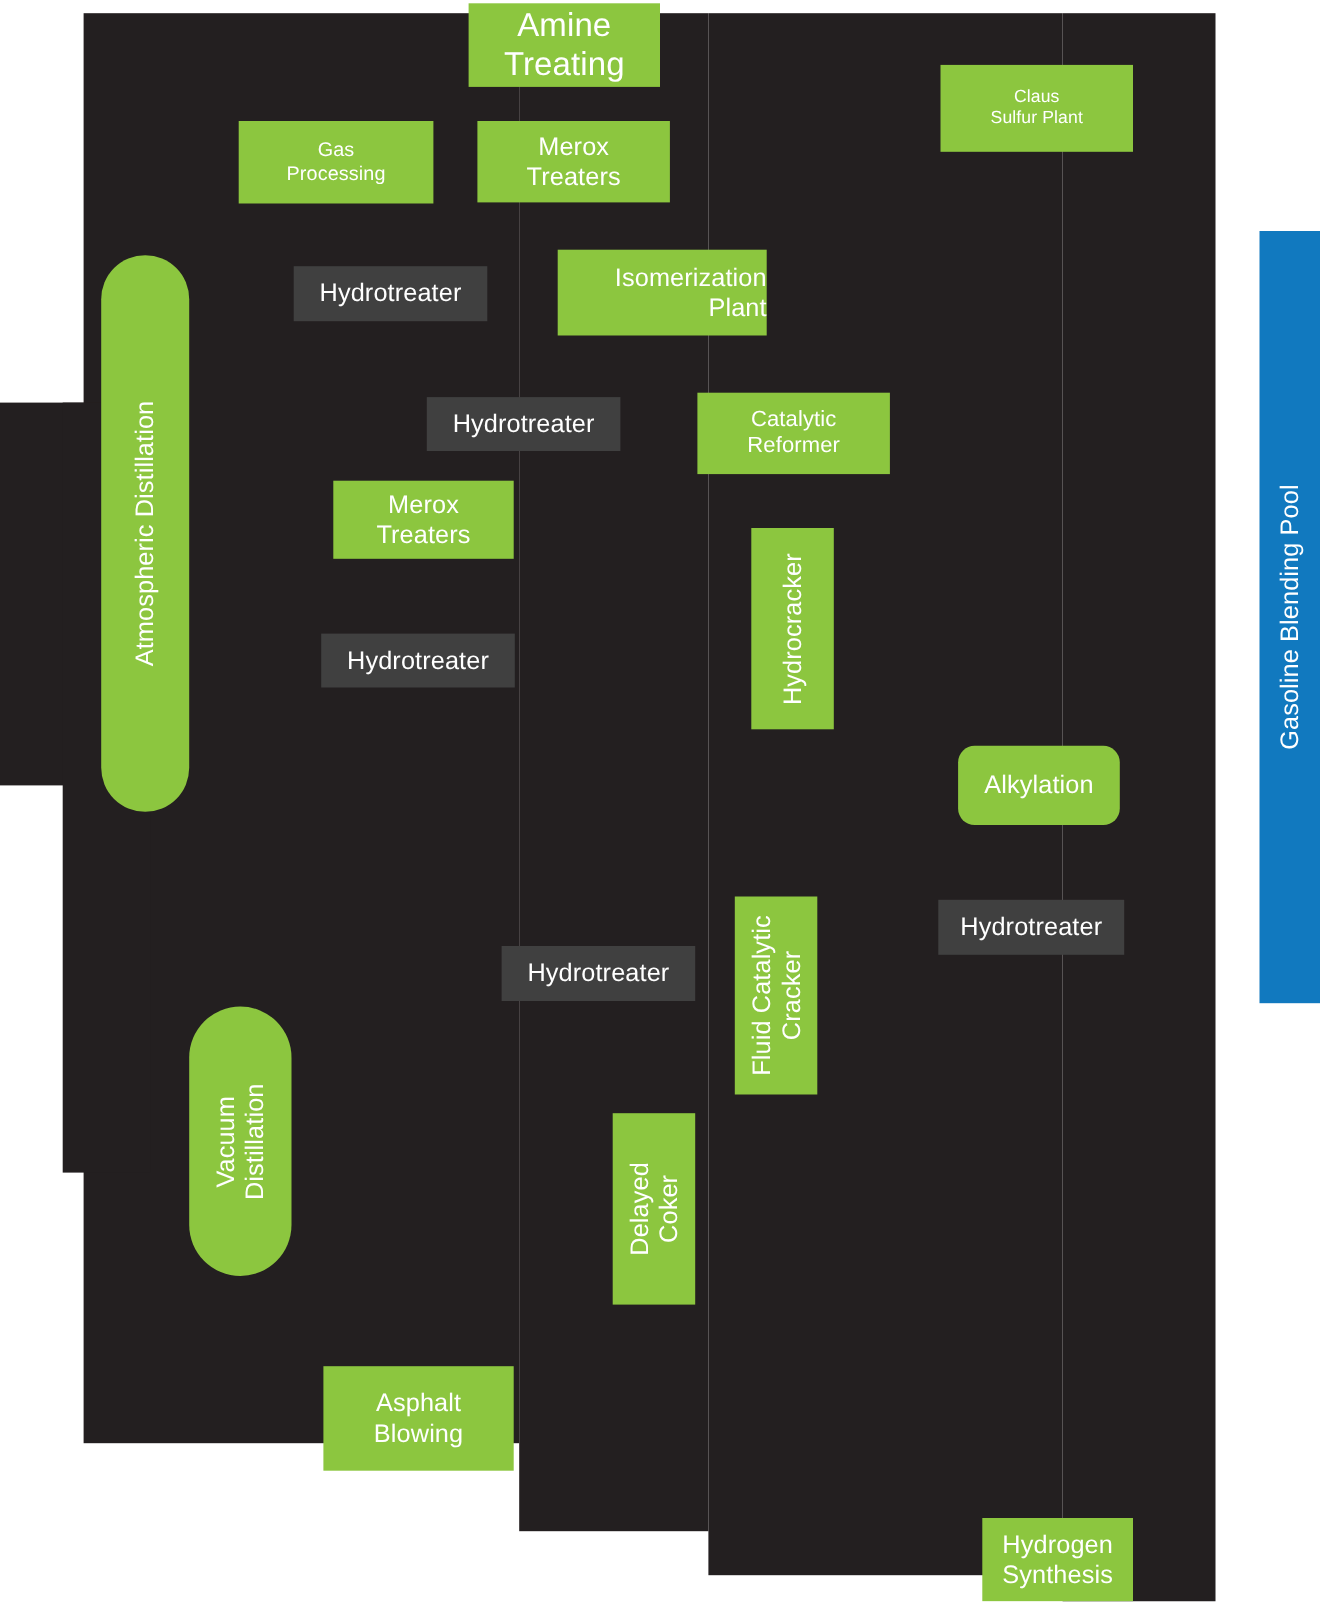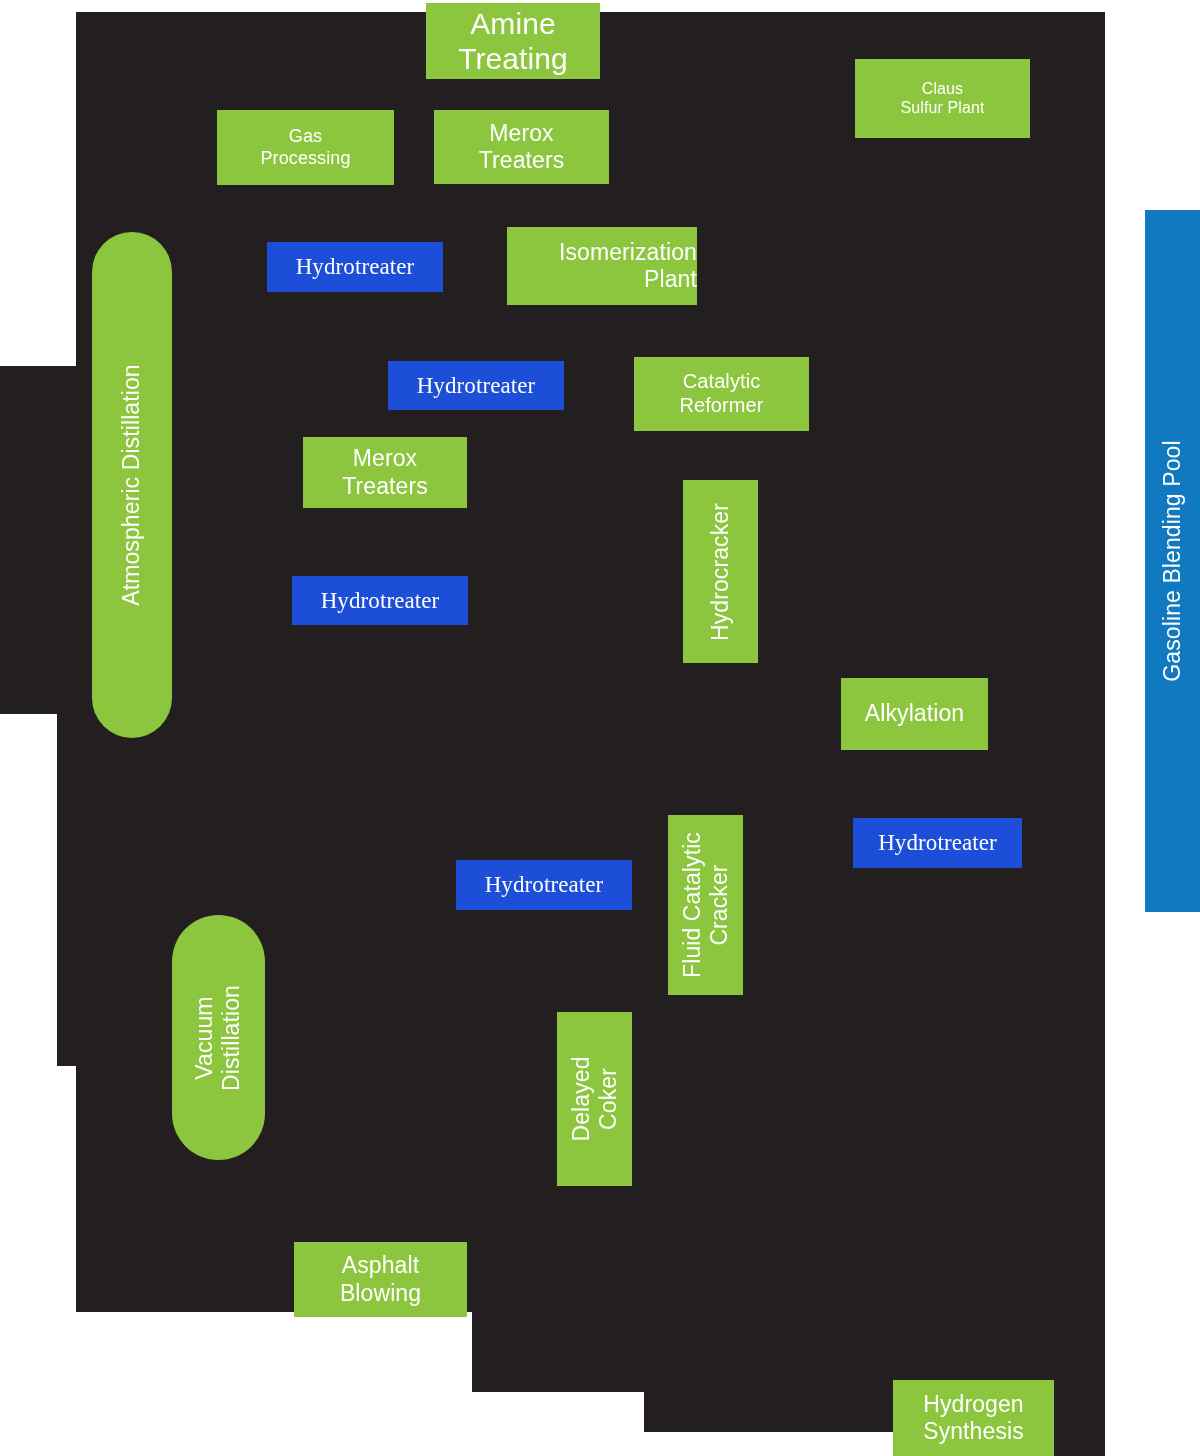--- a/index.html
+++ b/index.html
@@ -31,21 +31,21 @@
     color: #ffffff;
     line-height: 1.18;
     letter-spacing: 0.1px;
   }
   .unit .lbl {
     display: block;
     width: 100%;
     white-space: pre-line;
   }
   .green  { background: #8CC63F; }
-  .orange { background: #1d4ed8; font-family: Liberation Serif, serif; }
+  .orange { background: #404040; }
   .blue   { background: #1179BF; }
 
   .pill { border-radius: 999px; }
 
   
   .vert .lbl {
     transform: rotate(-90deg);
     transform-origin: center center;
     white-space: pre-line;
   }
@@ -104,21 +104,21 @@
       <div class="unit green" style="left: 303px; top: 437px; width: 164px; height: 71px; font-size: 23px;">
         <span class="lbl">Merox
 Treaters</span>
       </div>
       <div class="unit green vert" style="left: 683px; top: 480px; width: 75px; height: 183px; font-size: 23px;">
         <span class="lbl" style="width: 183px; position: absolute; left: 50%; top: 50%; margin-left: -91.5px; margin-top: 0px; transform: translateY(-50%) rotate(-90deg); text-align: center;">Hydrocracker</span>
       </div>
       <div class="unit orange" style="left: 292px; top: 576px; width: 176px; height: 49px; font-size: 23px;">
         <span class="lbl">Hydrotreater</span>
       </div>
-      <div class="unit green" style="left: 841px; top: 678px; width: 147px; height: 72px; font-size: 23px;">
+      <div class="unit green" style="left: 871px; top: 678px; width: 147px; height: 72px; font-size: 23px; border-radius: 15px;">
         <span class="lbl">Alkylation</span>
       </div>
       <div class="unit blue vert" style="left: 1145px; top: 210px; width: 55px; height: 702px; font-size: 23px;">
         <span class="lbl" style="width: 702px; position: absolute; left: 50%; top: 50%; margin-left: -351px; margin-top: 0px; transform: translateY(-50%) rotate(-90deg); text-align: center;">Gasoline Blending Pool</span>
       </div>
       <div class="unit green vert" style="left: 668px; top: 815px; width: 75px; height: 180px; font-size: 23px;">
         <span class="lbl" style="width: 180px; position: absolute; left: 50%; top: 50%; margin-left: -90px; margin-top: 0px; transform: translateY(-50%) rotate(-90deg); text-align: center;">Fluid Catalytic
 Cracker</span>
       </div>
       <div class="unit orange" style="left: 853px; top: 818px; width: 169px; height: 50px; font-size: 23px;">
@@ -128,23 +128,23 @@
         <span class="lbl">Hydrotreater</span>
       </div>
       <div class="unit green pill vert" style="left: 172px; top: 915px; width: 93px; height: 245px; font-size: 23px;">
         <span class="lbl" style="width: 245px; position: absolute; left: 50%; top: 50%; margin-left: -122.5px; margin-top: 0px; transform: translateY(-50%) rotate(-90deg); text-align: center;">Vacuum
 Distillation</span>
       </div>
       <div class="unit green vert" style="left: 557px; top: 1012px; width: 75px; height: 174px; font-size: 23px;">
         <span class="lbl" style="width: 174px; position: absolute; left: 50%; top: 50%; margin-left: -87px; margin-top: 0px; transform: translateY(-50%) rotate(-90deg); text-align: center;">Delayed
 Coker</span>
       </div>
-      <div class="unit green" style="left: 294px; top: 1242px; width: 173px; height: 75px; font-size: 23px;">
+      <div class="unit green" style="left: 294px; top: 1242px; width: 173px; height: 95px; font-size: 23px;">
         <span class="lbl">Asphalt
 Blowing</span>
       </div>
-      <div class="unit green" style="left: 893px; top: 1380px; width: 161px; height: 76px; font-size: 23px;">
+      <div class="unit green" style="left: 893px; top: 1380px; width: 137px; height: 76px; font-size: 23px;">
         <span class="lbl">Hydrogen
 Synthesis</span>
       </div>
     </div>
 
 </div>
 
 </body></html>

